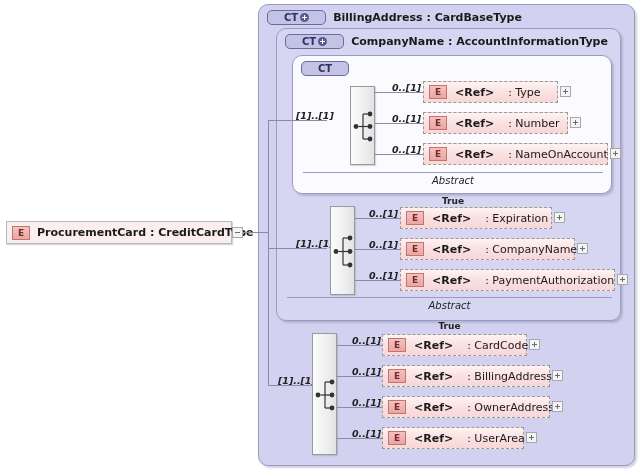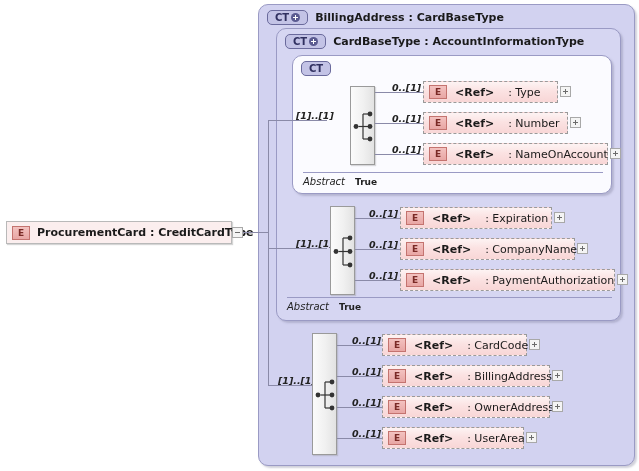--- a/index.html
+++ b/index.html
@@ -43,21 +43,21 @@
     white-space: nowrap;
   }
   .ct-badge {
     display: inline-flex;
     align-items: center;
     gap: 2px;
     box-sizing: border-box;
     border: 1px solid #6a6a9c;
     border-radius: 5px;
     background: #c3c3e6;
-    padding: 0px 7px;
+    padding: 0px 16px;
     height: 15px;
     font-size: 10px;
     font-weight: bold;
     color: #303060;
     letter-spacing: 0px;
     line-height: 13px;
   }
   .ct-badge .plusdot {
     display: inline-block;
     width: 9px; height: 9px;
@@ -85,20 +85,21 @@
 
   
   .abstract-row {
     position: absolute;
     display: flex;
     align-items: center;
     gap: 10px;
     border-top: 1px solid #9a9ac4;
     box-sizing: border-box;
     padding-top: 2px;
+    flex-direction: column;
   }
   .abstract-label {
     font-size: 10px;
     font-style: italic;
     color: #222;
   }
   .abstract-value {
     font-size: 9px;
     font-weight: bold;
     color: #222;
@@ -240,21 +241,21 @@
       <span class="ct-title">BillingAddress : CardBaseType</span>
     </div>
   </div>
 
   <div class="ct-box level2" style="left:276px; top:28px; width:345px; height:293px;">
     <div class="ct-header" style="left:8px; top:5px;">
       <span class="ct-badge">
         <span>CT</span>
           <span class="plusdot"></span>
       </span>
-      <span class="ct-title">CardBaseType : AccountInformationType</span>
+      <span class="ct-title">CompanyName : AccountInformationType</span>
     </div>
 
     <div class="abstract-row" style="left:10px; top:268px; width:325px; height:16px;">
       <span class="abstract-label">Abstract</span>
       <span class="abstract-value">True</span>
     </div>
   </div>
 
   <div class="ct-box level3" style="left:292px; top:55px; width:320px; height:139px;">
     <div class="ct-header" style="left:8px; top:5px;">

